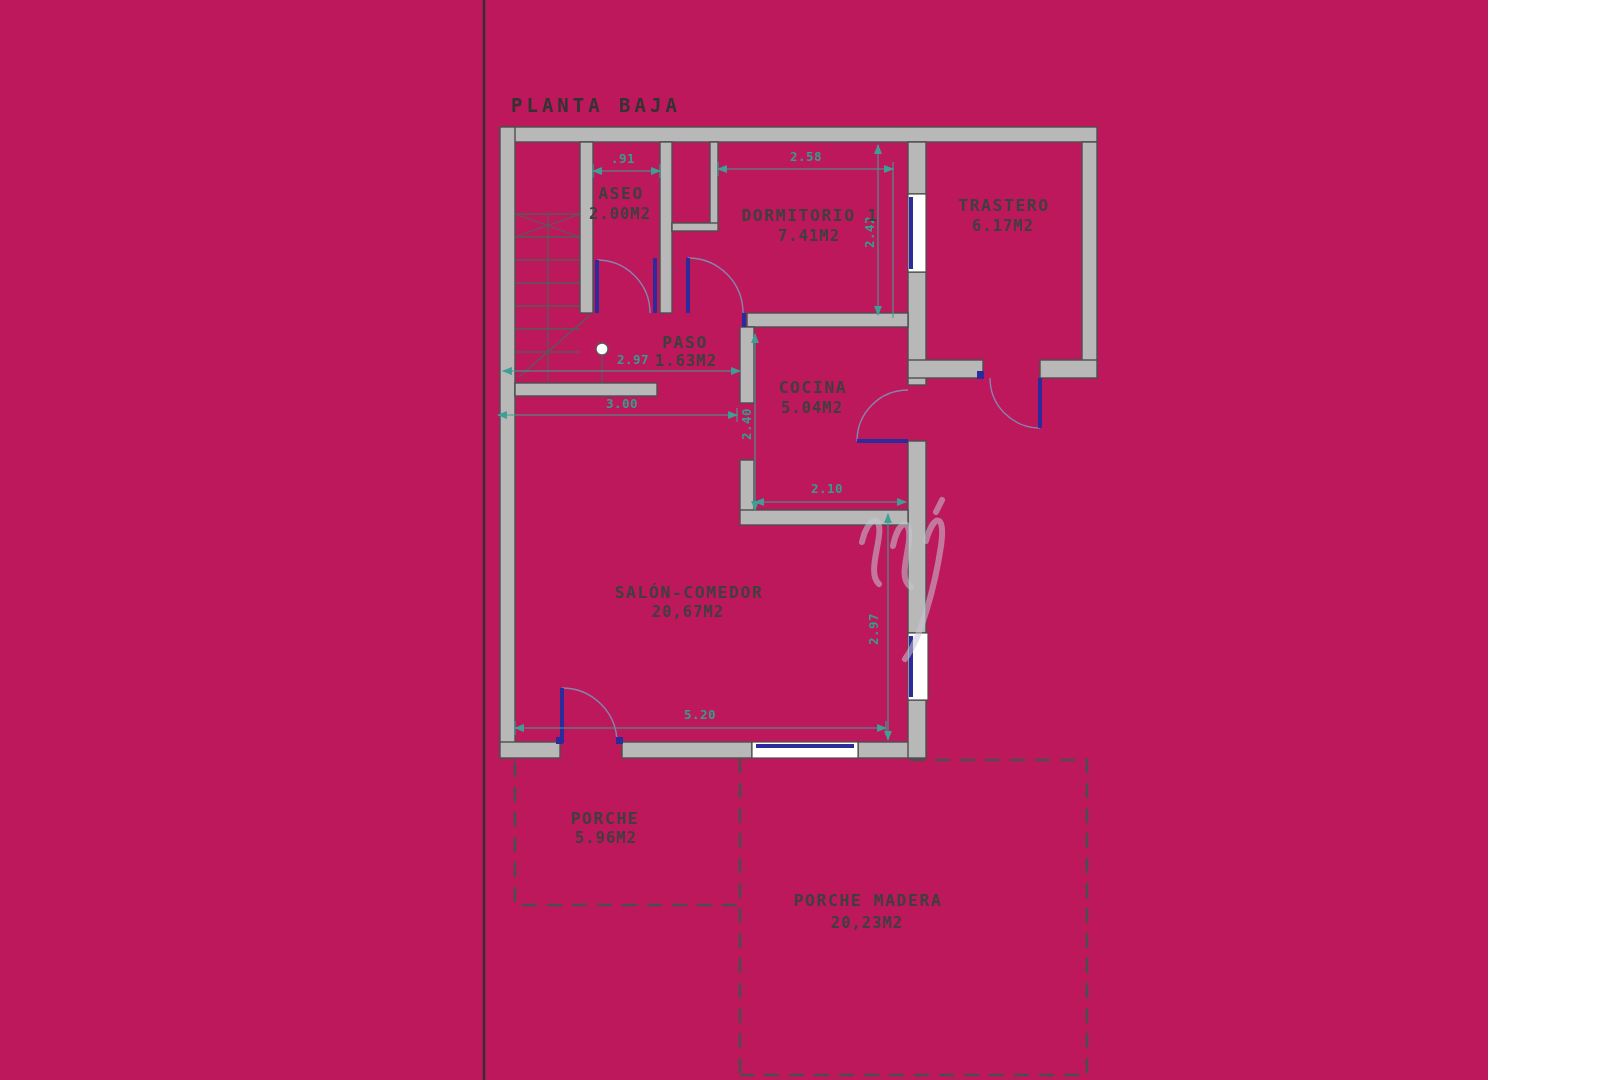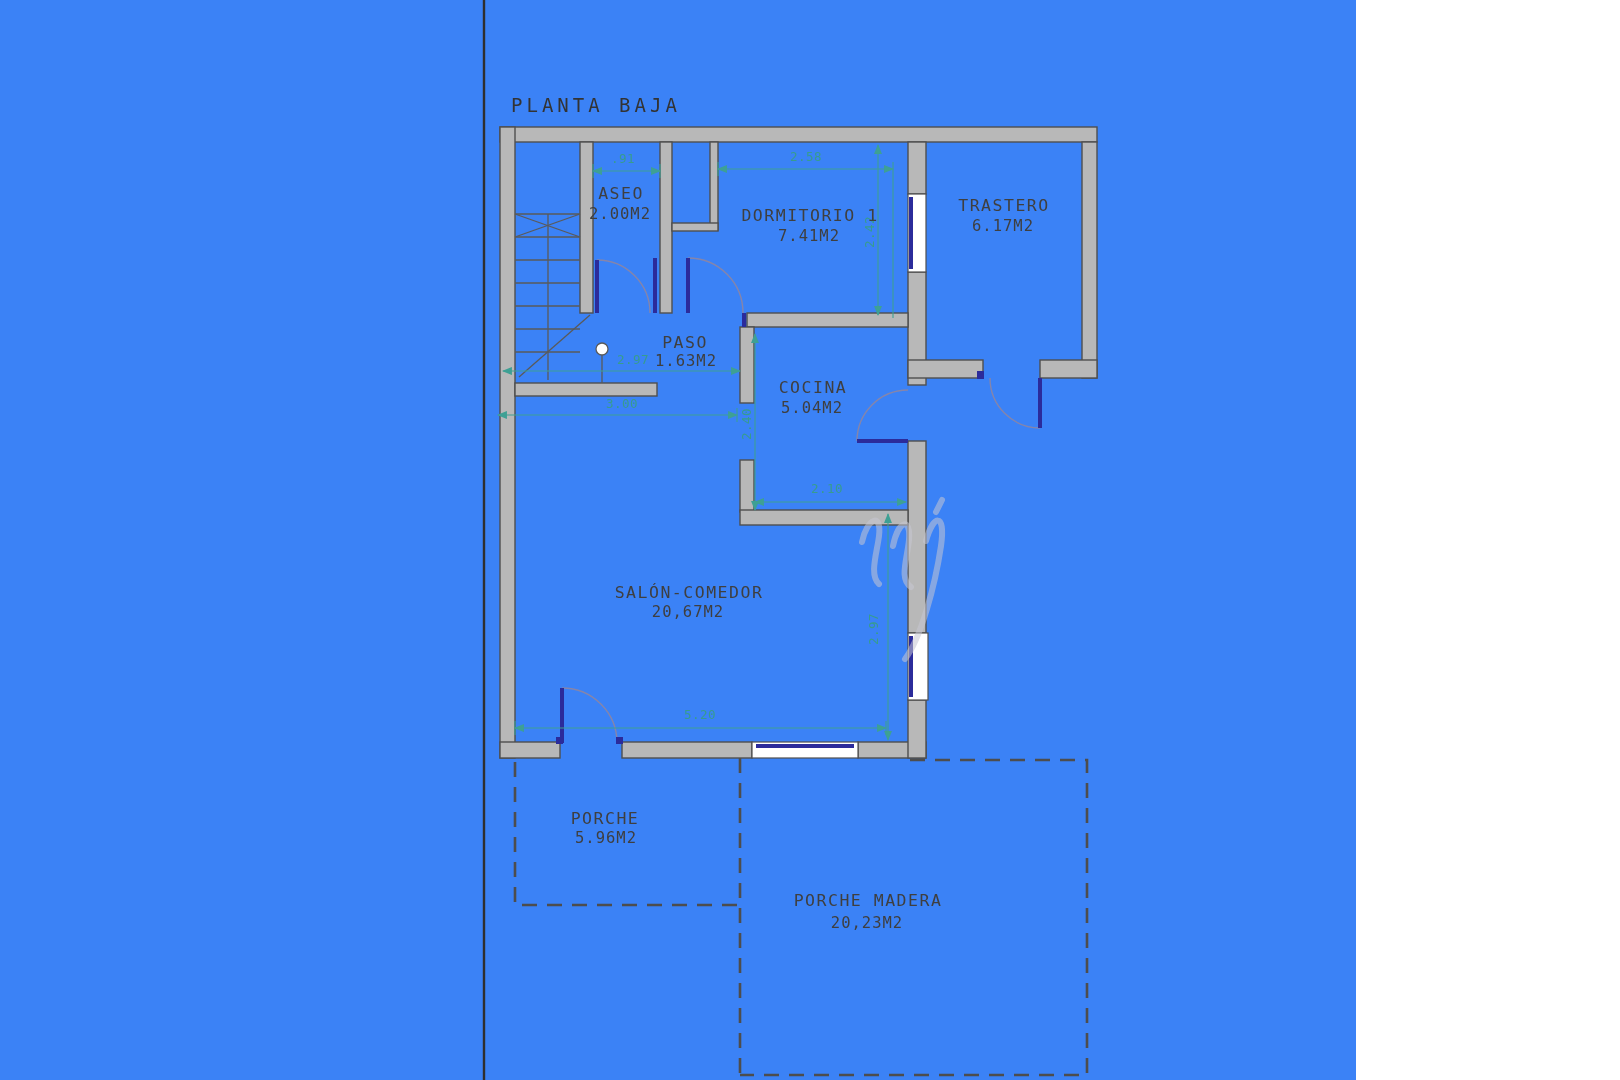--- a/index.html
+++ b/index.html
@@ -1,17 +1,17 @@
 <!DOCTYPE html>
 <html><head>
 <meta charset="utf-8">
 <style>
   html,body{margin:0;padding:0;background:#ffffff;}
-  #stage{position:relative;width:1356px;height:1080px;background:#3b82f6;overflow:hidden;
-         font-family:"DejaVu Sans Mono", monospace;}
+  #stage{position:relative;width:1488px;height:1080px;background:#be185d;overflow:hidden;
+         font-family:"DejaVu Sans Mono", monospace;font-weight:bold;}
   svg{position:absolute;left:0;top:0;}
   .lbl{font-family:"DejaVu Sans Mono",monospace;font-size:16.5px;fill:#3f3f3f;letter-spacing:1.5px;}
   .lbl2{font-family:"DejaVu Sans Mono",monospace;font-size:15.5px;fill:#3f3f3f;letter-spacing:1px;}
   .title{font-family:"DejaVu Sans Mono",monospace;font-size:19px;fill:#333;letter-spacing:4px;}
   .dim{font-family:"DejaVu Sans Mono",monospace;font-size:12.5px;fill:#379c8e;letter-spacing:.5px;}
   .wall{fill:#b8b8b8;stroke:#4f4f4f;stroke-width:1.4;}
   .winbox{fill:#ffffff;stroke:#4f4f4f;stroke-width:1.2;}
   .blue{stroke:#2b2b9b;stroke-width:4;}
   .bluef{fill:#2b2b9b;}
   .arc{fill:none;stroke:#8585ab;stroke-width:1.4;}

